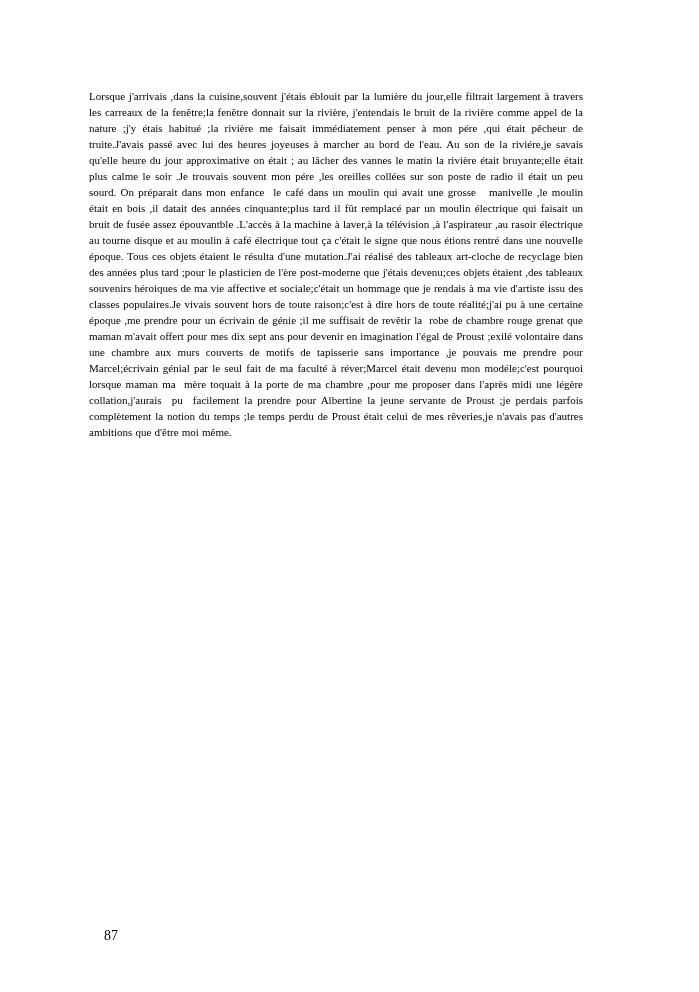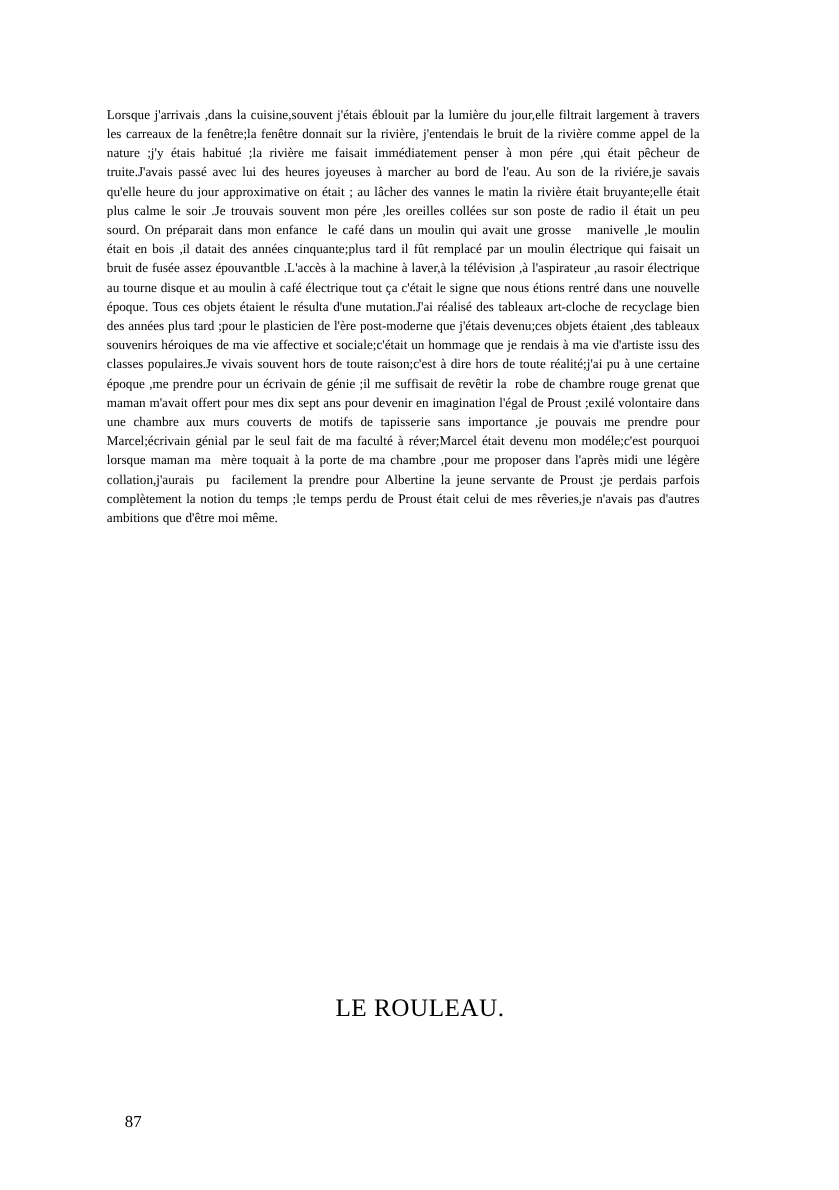--- a/index.html
+++ b/index.html
@@ -54,17 +54,16 @@
     color: #000000;
   }
 </style>
 </head>
 <body>
 
 <div class="page">
 
   <div class="body-text">Lorsque j'arrivais ,dans la cuisine,souvent j'étais éblouit par la lumière du jour,elle filtrait largement à travers les carreaux de la fenêtre;la fenêtre donnait sur la rivière, j'entendais le bruit de la rivière comme appel de la nature ;j'y étais habitué ;la rivière me faisait immédiatement penser à mon pére ,qui était pêcheur de truite.J'avais passé avec lui des heures joyeuses à marcher au bord de l'eau. Au son de la riviére,je savais qu'elle heure du jour approximative on était ; au lâcher des vannes le matin la rivière était bruyante;elle était  plus calme le soir .Je trouvais souvent mon pére ,les oreilles collées sur son poste de radio il était un peu sourd. On préparait dans mon enfance  le café dans un moulin qui avait une grosse   manivelle ,le moulin   était en bois ,il datait des années cinquante;plus tard il fût remplacé par un moulin électrique qui faisait un bruit de fusée assez épouvantble .L'accès à la machine à laver,à la télévision ,à l'aspirateur ,au rasoir électrique au tourne disque et au moulin à café électrique tout ça c'était le signe que nous étions rentré dans une nouvelle époque. Tous ces objets étaient le résulta d'une mutation.J'ai réalisé des tableaux art-cloche de recyclage bien des années plus tard ;pour le plasticien de l'ère post-moderne que j'étais devenu;ces objets étaient ,des tableaux souvenirs héroiques de ma vie affective et sociale;c'était un hommage que je rendais à ma vie d'artiste issu des classes populaires.Je vivais souvent hors de toute raison;c'est à dire hors de toute réalité;j'ai pu à une certaine époque ,me prendre pour un écrivain de génie ;il me suffisait de revêtir la  robe de chambre rouge grenat que maman m'avait offert pour mes dix sept ans pour devenir en imagination l'égal de Proust ;exilé volontaire dans une chambre aux murs couverts de motifs de tapisserie sans importance ,je pouvais me prendre pour Marcel;écrivain génial par le seul fait de ma faculté à réver;Marcel était devenu mon modéle;c'est pourquoi  lorsque maman ma  mère toquait à la porte de ma chambre ,pour me proposer dans l'après midi une légère collation,j'aurais  pu  facilement la prendre pour Albertine la jeune servante de Proust ;je perdais parfois   complètement la notion du temps ;le temps perdu de Proust était celui de mes rêveries,je n'avais pas d'autres ambitions que d'être moi même.</div>
 
-  <div class="section-heading">LE ROULEAU.</div>
 
   <div class="page-number">87</div>
 
 </div>
 
 </body></html>

